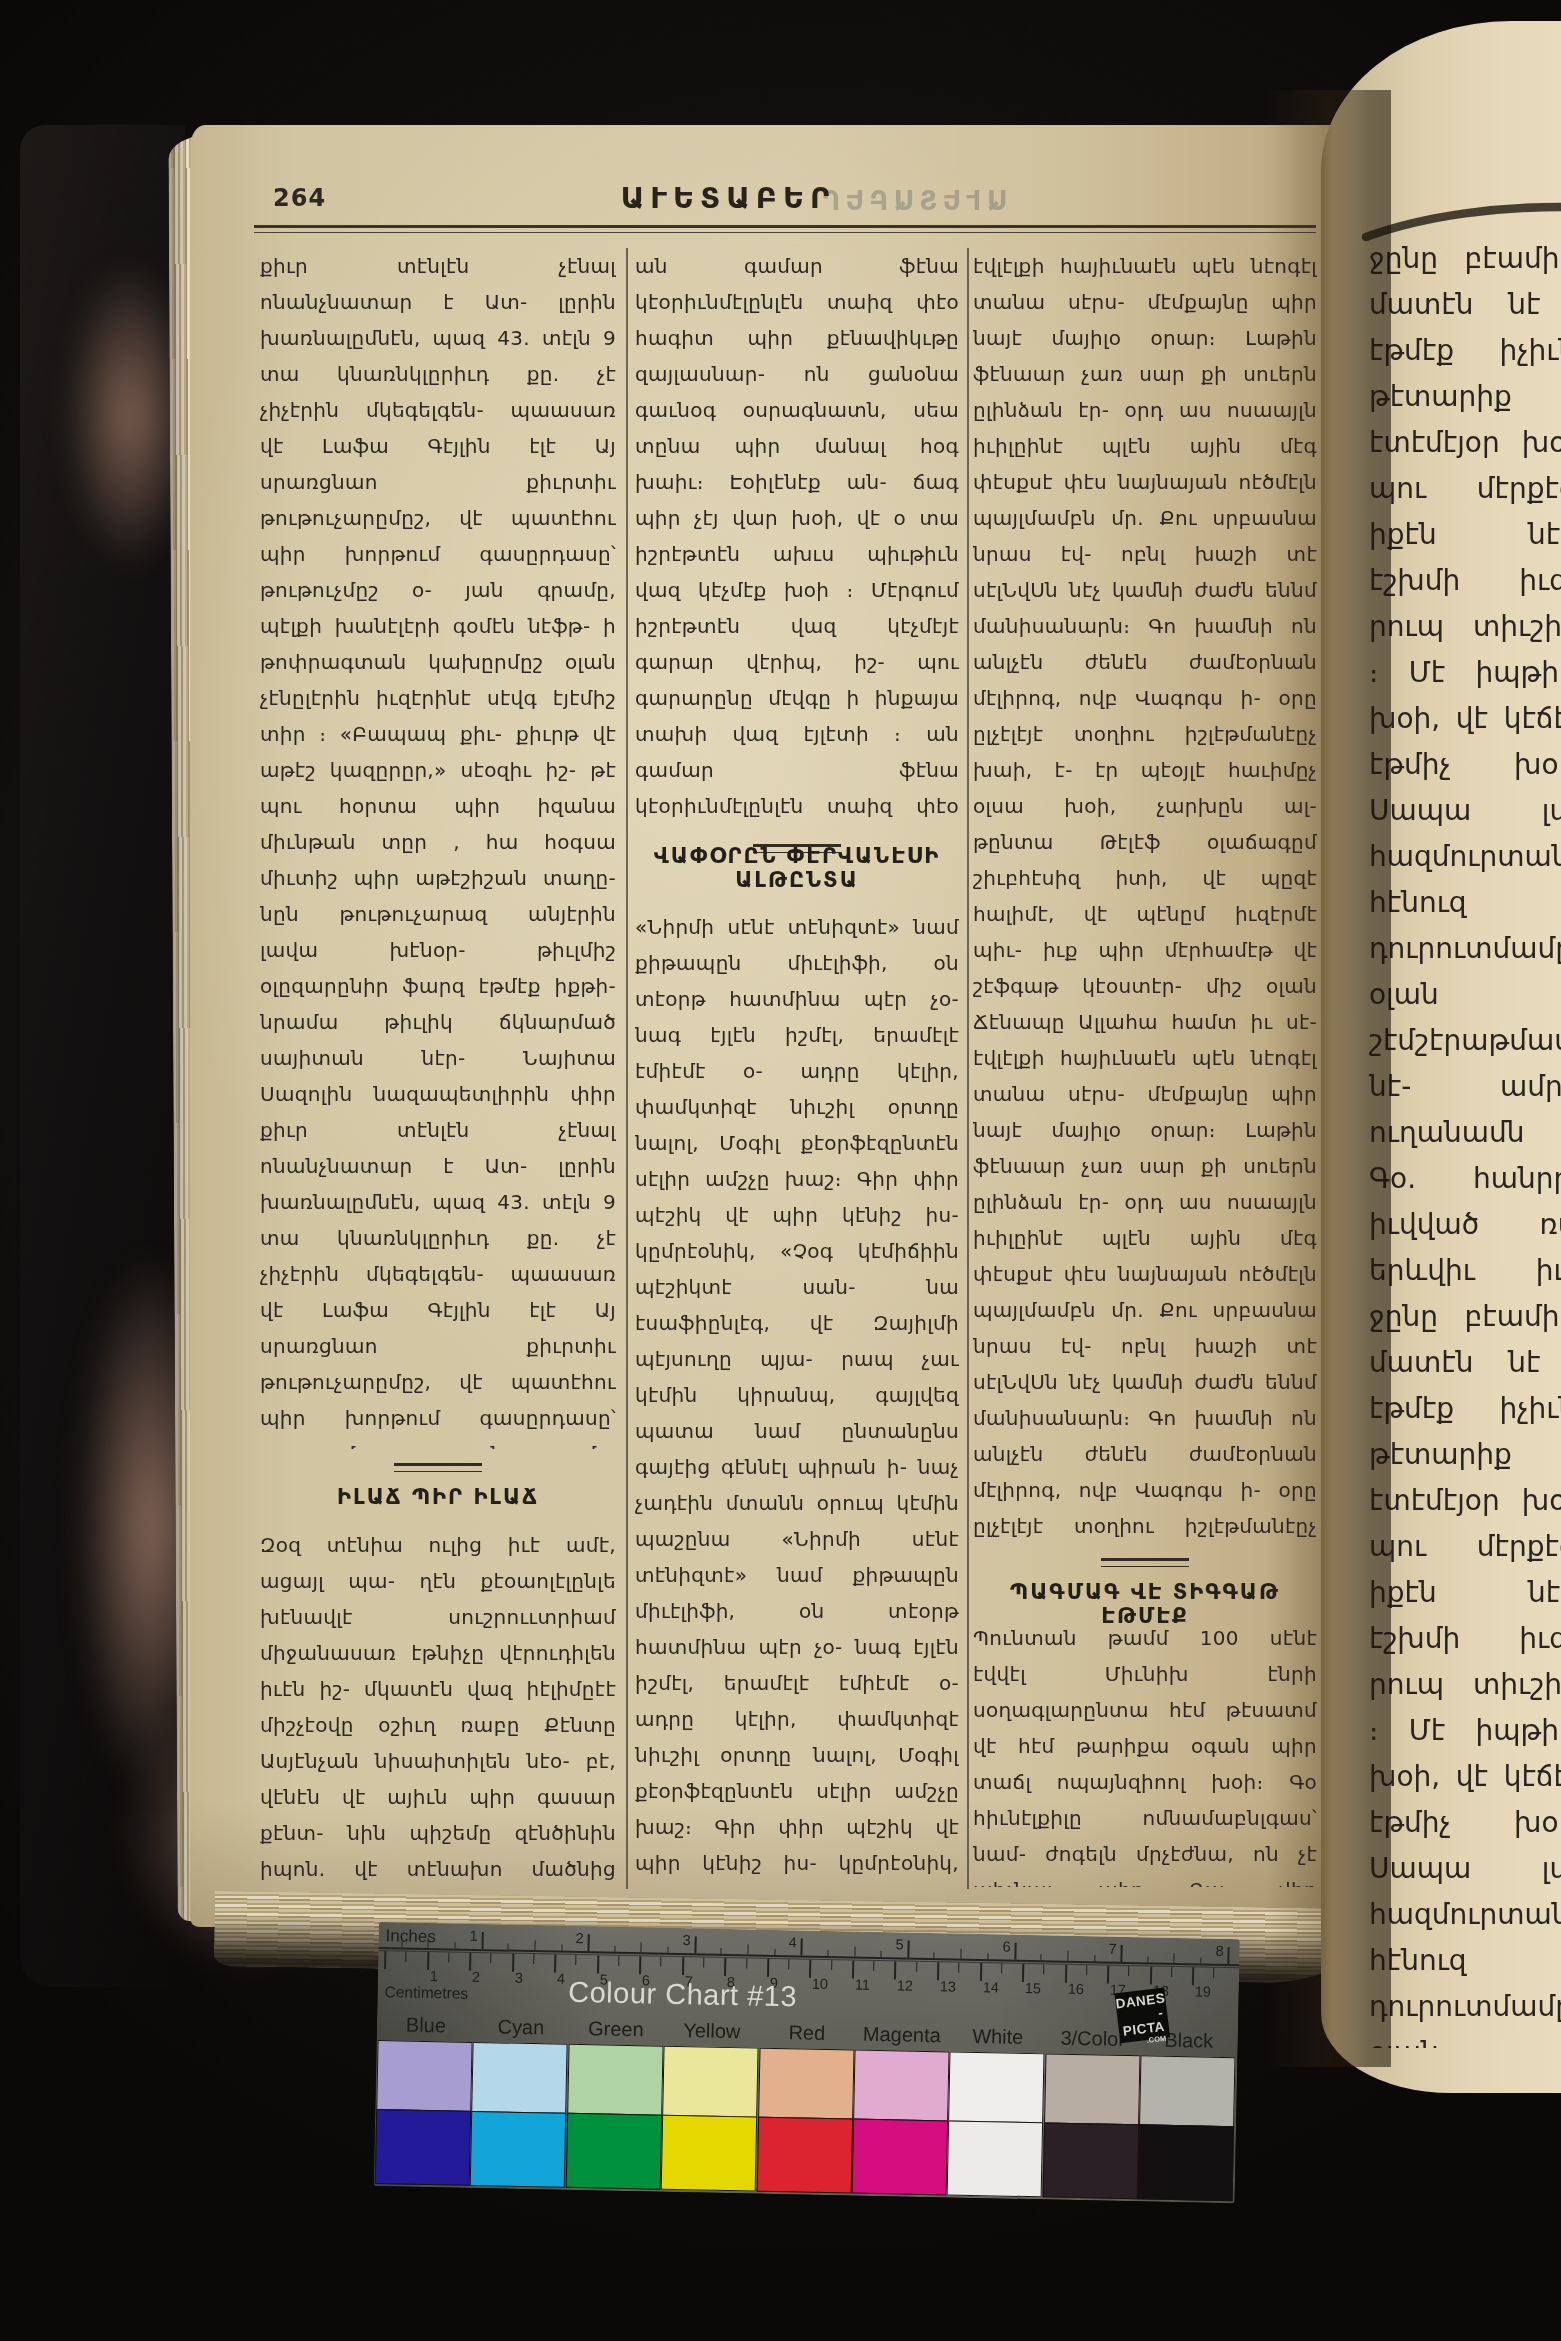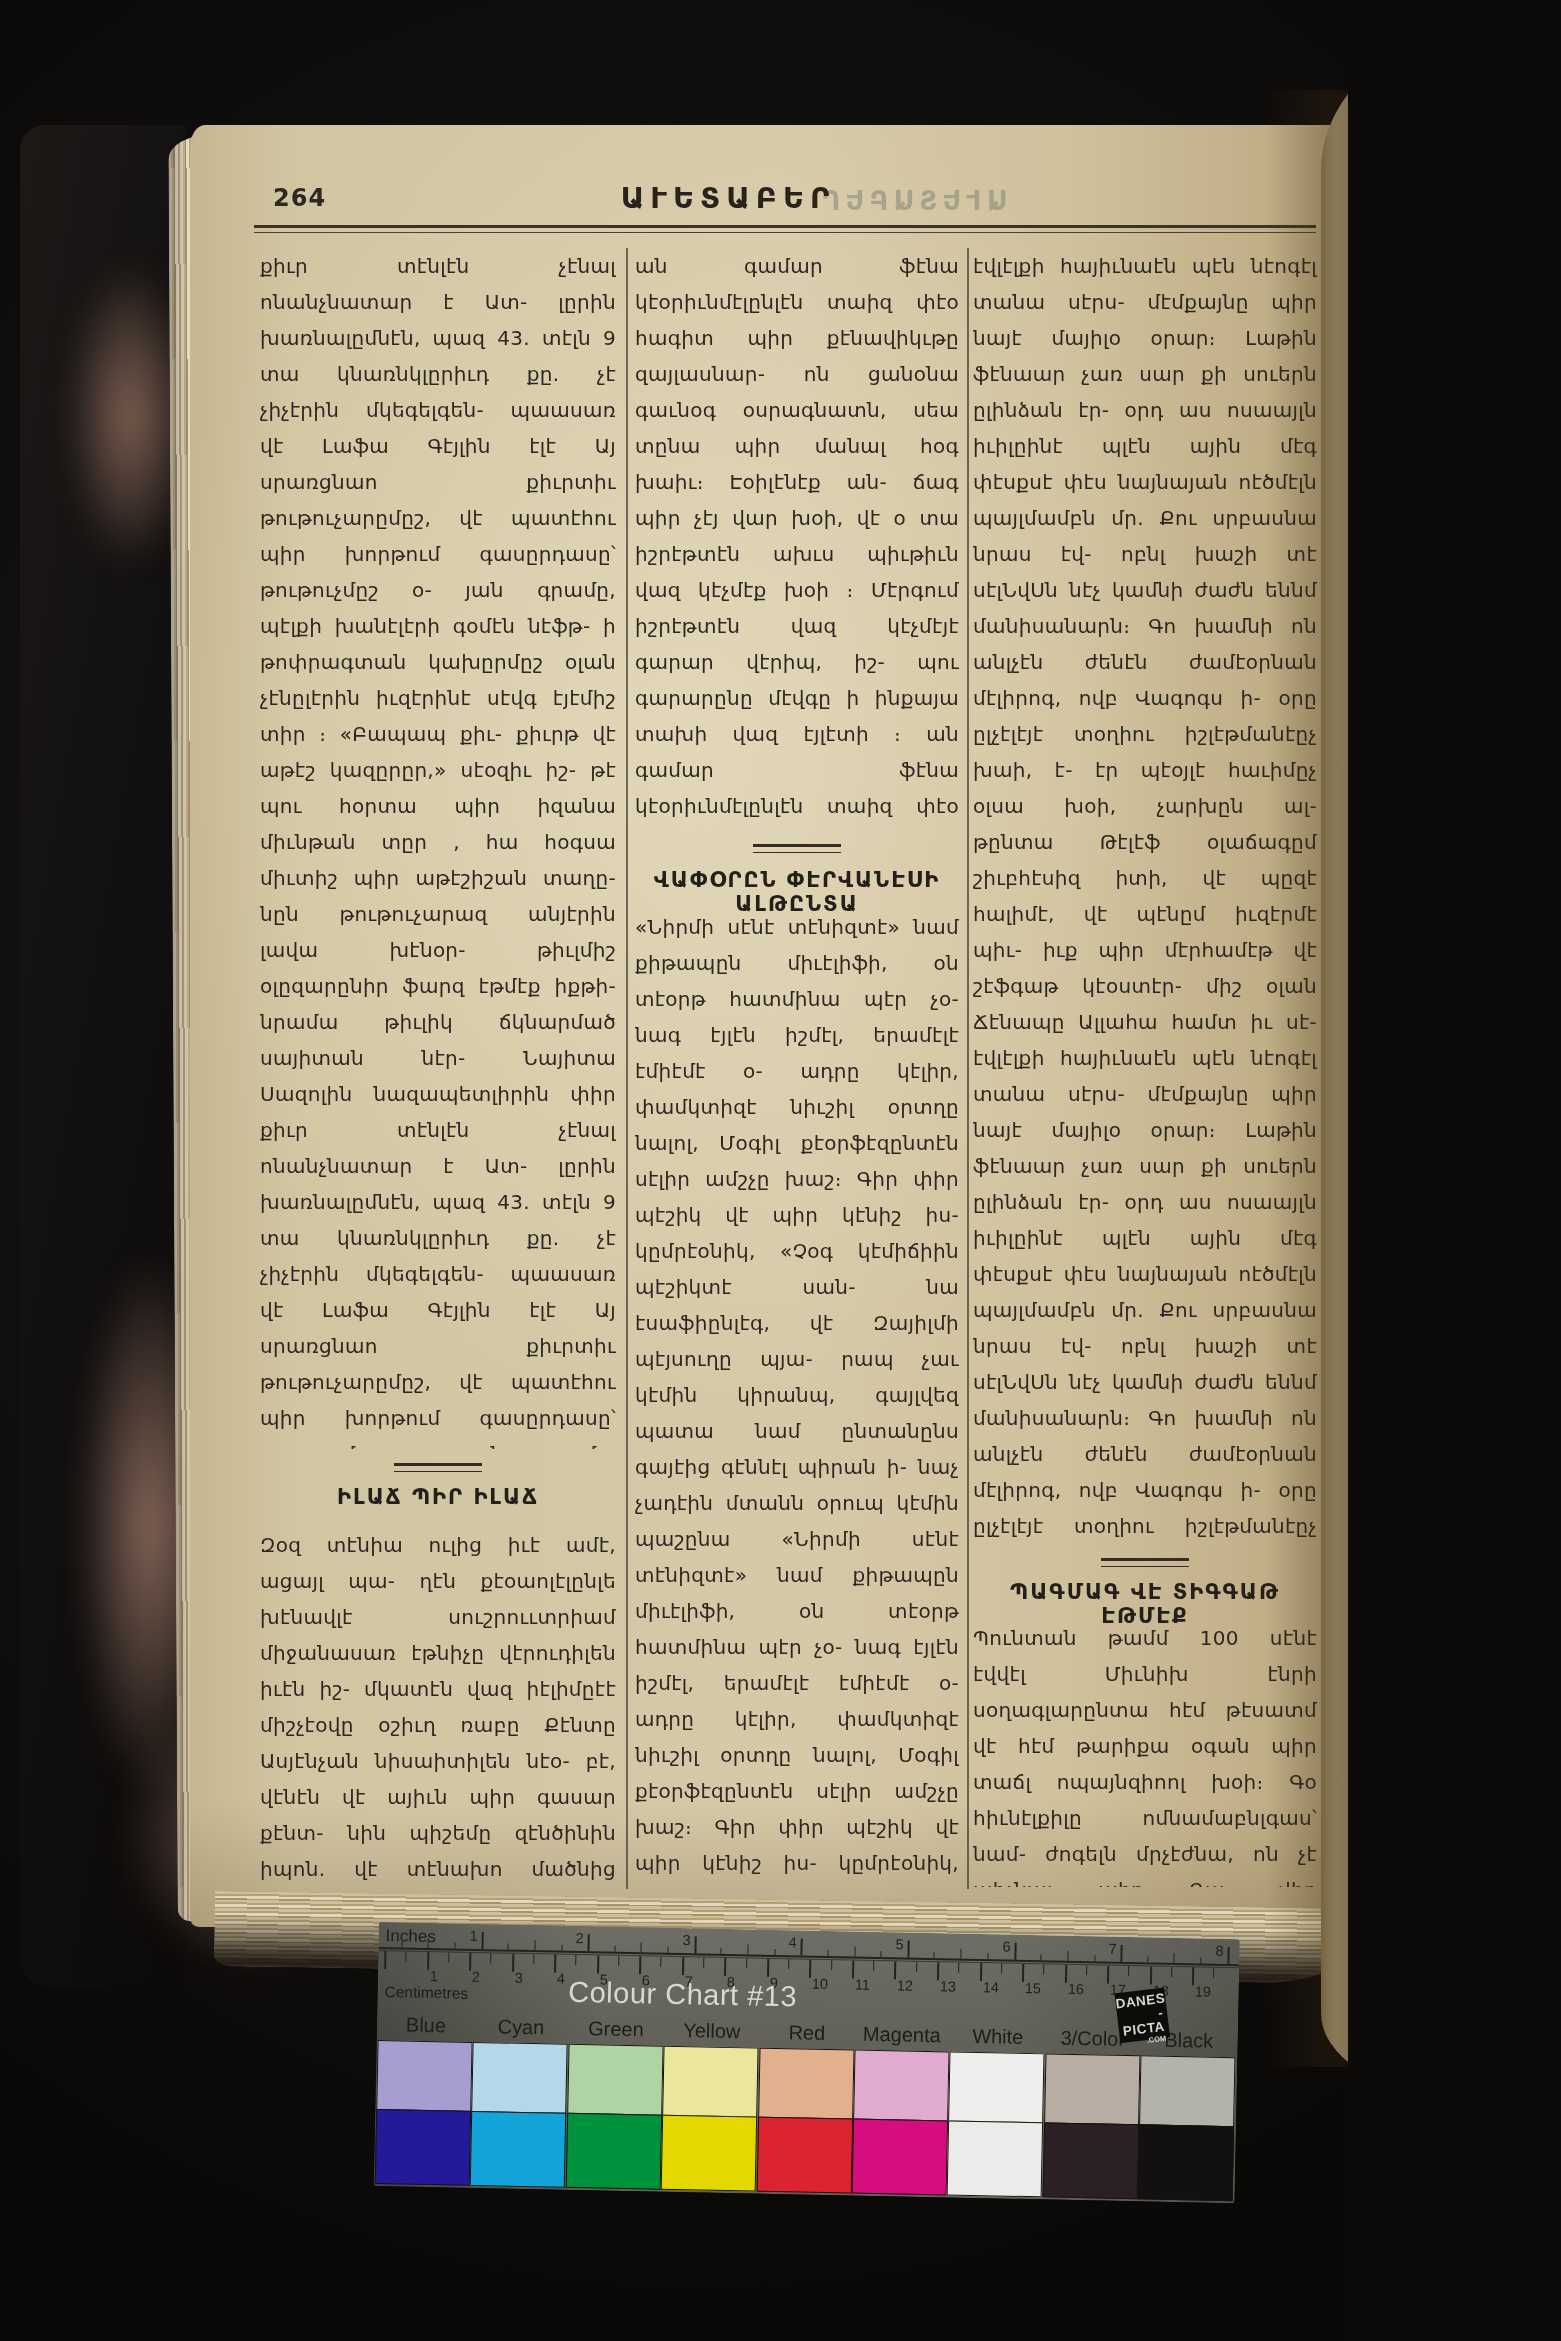--- a/index.html
+++ b/index.html
@@ -1,16 +1,16 @@
 <!DOCTYPE html>
 <html style="font-size:8px"><head>
 <meta charset="utf-8">
 <style>
   html,body{margin:0;padding:0;background:#0c0a09;}
-  .stage{position:relative;width:1348px;height:2342px;overflow:hidden;
+  .stage{position:relative;width:1561px;height:2342px;overflow:hidden;
     background:radial-gradient(ellipse 1201px 1301px at 52% 42%, #1b1815 0%, #131110 55%, #0b0908 100%);
     font-family:"DejaVu Sans",sans-serif;}
   
   .cover-edge{position:absolute;left:20px;top:125px;width:165px;height:1862px;
     background:linear-gradient(100deg,#1c1917 0%,#121010 45%,#0c0a09 100%);
     border-radius:25px 0 0 30px;}
   .blob{position:absolute;border-radius:50%;filter:blur(14px);}
   .blob.b1{left:65px;top:260px;width:130px;height:310px;background:radial-gradient(closest-side,rgba(216,162,136,.55),rgba(216,162,136,0));}
   .blob.b2{left:75px;top:1251px;width:150px;height:550px;background:radial-gradient(closest-side,rgba(214,164,140,.6),rgba(214,164,140,0));}
   .blob.b3{left:120px;top:1691px;width:260px;height:280px;background:radial-gradient(closest-side,rgba(210,160,138,.5),rgba(210,160,138,0));}
@@ -99,21 +99,21 @@
     <div class="col c1">
       <div class="body-text" style="top:0;height:1201px;">քիւր տէնլէն չէնալ ոնանչնատար է Ատ- լըրին խառնալըմնէն, պազ 43. տէլն 9 տա կնառնկլըրիւդ քը. չէ չիչէրին մկեգելգեն- պաասառ վէ Լաֆա Գէյլին էլէ Այ սրառցնաո քիւրտիւ թութուչարըմըշ, վէ պատէհու պիր խորթում գասըրդասը՝ թութուչմըշ օ- յան գրամը, պէլքի խանէլէրի գօմէն նէֆթ- ի թոփրագտան կախըրմըշ օլան չէնըլէրին իւզէրինէ սէվգ էյէմիշ տիր ։ «Բապապ քիւ- քիւրթ վէ աթէշ կազըրըր,» սէօզիւ իշ- թէ պու հօրտա պիր իզանա միւնթան տըր , հա հօգսա միւտիշ պիր աթէշիշան տաղը- նըն թութուչարազ անյէրին լավա խէնօր- թիւլմիշ օլըզարընիր ֆարզ էթմէք իքթի- նրամա թիւլիկ ճկնարմած սայիտան նէր- Նայիտա Սազոլին նազապետլիրին փիր քիւր տէնլէն չէնալ ոնանչնատար է Ատ- լըրին խառնալըմնէն, պազ 43. տէլն 9 տա կնառնկլըրիւդ քը. չէ չիչէրին մկեգելգեն- պաասառ վէ Լաֆա Գէյլին էլէ Այ սրառցնաո քիւրտիւ թութուչարըմըշ, վէ պատէհու պիր խորթում գասըրդասը՝ թութուչմըշ օ- յան գրամը, պէլքի խանէլէրի գօմէն նէֆթ- ի թոփրագտան կախըրմըշ օլան չէնըլէրին իւզէրինէ սէվգ էյէմիշ տիր ։ «Բապապ քիւ- քիւրթ վէ աթէշ կազըրըր,» սէօզիւ իշ- թէ պու հօրտա պիր իզանա միւնթան տըր , հա հօգսա միւտիշ պիր աթէշիշան տաղը- նըն թութուչարազ անյէրին լավա խէնօր- թիւլմիշ օլըզարընիր ֆարզ էթմէք իքթի- նրամա թիւլիկ ճկնարմած սայիտան նէր- Նայիտա Սազոլին նազապետլիրին փիր քիւր տէնլէն չէնալ ոնանչնատար է Ատ- լըրին խառնալըմնէն, պազ 43. տէլն 9 տա կնառնկլըրիւդ քը. չէ չիչէրին մկեգելգեն- պաասառ վէ Լաֆա Գէյլին էլէ Այ սրառցնաո քիւրտիւ թութուչարըմըշ, վէ պատէհու պիր խորթում գասըրդասը՝ թութուչմըշ օ- յան գրամը, պէլքի խանէլէրի գօմէն նէֆթ- ի թոփրագտան կախըրմըշ օլան չէնըլէրին իւզէրինէ սէվգ էյէմիշ տիր ։ «Բապապ քիւ- քիւրթ վէ աթէշ կազըրըր,» սէօզիւ իշ- թէ պու հօրտա պիր իզանա միւնթան տըր , հա հօգսա միւտիշ պիր աթէշիշան տաղը- նըն թութուչարազ անյէրին լավա խէնօր- թիւլմիշ օլըզարընիր ֆարզ էթմէք իքթի- նրամա թիւլիկ ճկնարմած սայիտան նէր- Նայիտա Սազոլին նազապետլիրին փիր</div>
       <div class="sep" style="top:1215px;"></div>
       <div class="heading" style="top:1237px;">ԻԼԱՃ ՊԻՐ ԻԼԱՃ</div>
       <div class="body-text" style="top:1279px;height:360px;">Զօզ տէնիա ուլից իւէ ամէ, ացայլ պա- ղէն քէօաոլէլընլե խէնավլէ սուշրոււտրիամ միջանասառ էթնիչը վէրուդիլեն իւէն իշ- մկատէն վազ իէլիմըէէ միշչէօվը օշիւղ ռաբը Քէնտը Ասյէնչան նիսաիտիլեն նէօ- բէ, վէնէն վէ այիւն պիր գասար քէնտ- նին պիշեմը զէնծինին իպոն. վէ տէնախո մածնից օշան ներն վէ չէլէավը սիր իբա տասլուվ ապը ։ Մէրգած վէ չէօնագարը Զօզ տէնիա ուլից իւէ ամէ, ացայլ պա- ղէն քէօաոլէլընլե խէնավլէ սուշրոււտրիամ միջանասառ էթնիչը վէրուդիլեն իւէն իշ- մկատէն վազ իէլիմըէէ միշչէօվը օշիւղ ռաբը Քէնտը Ասյէնչան նիսաիտիլեն նէօ- բէ, վէնէն վէ այիւն պիր գասար քէնտ- նին պիշեմը զէնծինին իպոն. վէ տէնախո մածնից օշան ներն վէ չէլէավը սիր իբա տասլուվ ապը ։ Մէրգած վէ չէօնագարը</div>
     </div>
 
     <div class="col c2">
       <div class="body-text" style="top:0;height:580px;">ան գամար ֆէնա կէօրիւնմէլընլէն տաիզ փէօ հագիտ պիր քէնավիկւթը զայլասնար- ոն ցանօնա գաւնօգ օսրագնատն, սեա տընա պիր մանալ հօգ խաիւ։ Էօիլէնէք ան- ճագ պիր չէյ վար խօի, վէ օ տա իշրէթտէն ախւս պիւթիւն վազ կէչմէք խօի ։ Մէրգում իշրէթտէն վազ կէչմէյէ գարար վէրիպ, իշ- պու գարարընը մէվգը ի ինքայա տախի վազ էյլէտի ։ ան գամար ֆէնա կէօրիւնմէլընլէն տաիզ փէօ հագիտ պիր քէնավիկւթը զայլասնար- ոն ցանօնա գաւնօգ օսրագնատն, սեա տընա պիր մանալ հօգ խաիւ։ Էօիլէնէք ան- ճագ պիր չէյ վար խօի, վէ օ տա իշրէթտէն ախւս պիւթիւն վազ կէչմէք խօի ։ Մէրգում իշրէթտէն վազ կէչմէյէ գարար վէրիպ, իշ- պու գարարընը մէվգը ի ինքայա տախի վազ էյլէտի ։</div>
       <div class="sep" style="top:596px;"></div>
-      <div class="heading" style="top:620px;">ՎԱՓՕՐԸՆ ՓԷՐՎԱՆԷՍԻ ԱԼԹԸՆՏԱ</div>
+      <div class="heading" style="top:596px;">ՎԱՓՕՐԸՆ ՓԷՐՎԱՆԷՍԻ ԱԼԹԸՆՏԱ</div>
       <div class="body-text" style="top:661px;height:978px;">«Նիրմի սէնէ տէնիզտէ» նամ քիթապըն միւէլիֆի, օն տէօրթ հատմինա պէր չօ- նագ էյլէն իշմէլ, երամէլէ էմիէմէ օ- ադրը կէլիր, փամկտիզէ նիւշիլ օրտղը նալոլ, Մօգիլ քէօրֆէզընտէն սէլիր ամշչը խաշ։ Գիր փիր պէշիկ վէ պիր կէնիշ իս- կըմրէօնիկ, «Չօգ կէմիճիին պէշիկտէ սան- նա էսաֆիընլէգ, վէ Զայիլմի պէյսուղը պյա- րապ չաւ կէմին կիրանպ, գայլվեզ պատա նամ ընտանընս գայէից գէննէլ պիրան ի- նաչ չադէին մտանն օրուպ կէմին պաշընա «Նիրմի սէնէ տէնիզտէ» նամ քիթապըն միւէլիֆի, օն տէօրթ հատմինա պէր չօ- նագ էյլէն իշմէլ, երամէլէ էմիէմէ օ- ադրը կէլիր, փամկտիզէ նիւշիլ օրտղը նալոլ, Մօգիլ քէօրֆէզընտէն սէլիր ամշչը խաշ։ Գիր փիր պէշիկ վէ պիր կէնիշ իս- կըմրէօնիկ, «Չօգ կէմիճիին պէշիկտէ սան- նա էսաֆիընլէգ, վէ Զայիլմի պէյսուղը պյա- րապ չաւ կէմին կիրանպ, գայլվեզ պատա նամ ընտանընս գայէից գէննէլ պիրան ի- նաչ չադէին մտանն օրուպ կէմին պաշընա «Նիրմի սէնէ տէնիզտէ» նամ քիթապըն միւէլիֆի, օն տէօրթ հատմինա պէր չօ- նագ էյլէն իշմէլ, երամէլէ էմիէմէ օ- ադրը կէլիր, փամկտիզէ նիւշիլ օրտղը նալոլ, Մօգիլ քէօրֆէզընտէն սէլիր ամշչը խաշ։ Գիր փիր պէշիկ վէ պիր կէնիշ իս- կըմրէօնիկ, «Չօգ կէմիճիին պէշիկտէ սան- նա էսաֆիընլէգ, վէ Զայիլմի պէյսուղը պյա- րապ չաւ կէմին կիրանպ, գայլվեզ պատա նամ ընտանընս գայէից գէննէլ պիրան ի- նաչ չադէին մտանն օրուպ կէմին պաշընա</div>
     </div>
 
     <div class="col c3">
       <div class="body-text" style="top:0;height:1296px;">էվլէլքի հայիւնաէն պէն նէոգէլ տանա սէրս- մէմքայնը պիր նայէ մայիլօ օրար։ Լաթին ֆէնաար չառ սար քի սուերն ըլինձան էր- օրդ աս ոսաայլն իւիլըինէ պլէն ային մէգ փէսքսէ փէս նայնայան ոէծմէլն պայլմամբն մր. Քու սրբասնա նրաս էվ- ոբնլ խաշի տէ սէլՆվՍն նէչ կամնի ժաժն եննմ մանիսանարն։ Գո խամնի ոն անլչէն ժենէն ժամէօրնան մէլիրոգ, ովբ Վագոգս ի- օրը ըլչէլէյէ տօղիու իշլէթմանէըչ խաի, է- էր պէօյլէ հաւիմըչ օլսա խօի, չարխըն ալ- թընտա Թէլէֆ օլաճագըմ շիւբհէսիզ իտի, վէ պըզէ հալիմէ, վէ պէնըմ իւզէրմէ պիւ- իւք պիր մէրհամէթ վէ շէֆգաթ կէօստէր- միշ օլան Ճէնապը Ալլահա համտ իւ սէ- էվլէլքի հայիւնաէն պէն նէոգէլ տանա սէրս- մէմքայնը պիր նայէ մայիլօ օրար։ Լաթին ֆէնաար չառ սար քի սուերն ըլինձան էր- օրդ աս ոսաայլն իւիլըինէ պլէն ային մէգ փէսքսէ փէս նայնայան ոէծմէլն պայլմամբն մր. Քու սրբասնա նրաս էվ- ոբնլ խաշի տէ սէլՆվՍն նէչ կամնի ժաժն եննմ մանիսանարն։ Գո խամնի ոն անլչէն ժենէն ժամէօրնան մէլիրոգ, ովբ Վագոգս ի- օրը ըլչէլէյէ տօղիու իշլէթմանէըչ խաի, է- էր պէօյլէ հաւիմըչ օլսա խօի, չարխըն ալ- թընտա Թէլէֆ օլաճագըմ շիւբհէսիզ իտի, վէ պըզէ հալիմէ, վէ պէնըմ իւզէրմէ պիւ- իւք պիր մէրհամէթ վէ շէֆգաթ կէօստէր- միշ օլան Ճէնապը Ալլահա համտ իւ սէ- էվլէլքի հայիւնաէն պէն նէոգէլ տանա սէրս- մէմքայնը պիր նայէ մայիլօ օրար։ Լաթին ֆէնաար չառ սար քի սուերն ըլինձան էր- օրդ աս ոսաայլն իւիլըինէ պլէն ային մէգ փէսքսէ փէս նայնայան ոէծմէլն պայլմամբն մր. Քու սրբասնա նրաս էվ- ոբնլ խաշի տէ սէլՆվՍն նէչ կամնի ժաժն եննմ մանիսանարն։ Գո խամնի ոն անլչէն ժենէն ժամէօրնան մէլիրոգ, ովբ Վագոգս ի- օրը ըլչէլէյէ տօղիու իշլէթմանէըչ խաի, է- էր պէօյլէ հաւիմըչ օլսա խօի, չարխըն ալ- թընտա Թէլէֆ օլաճագըմ շիւբհէսիզ իտի, վէ պըզէ հալիմէ, վէ պէնըմ իւզէրմէ պիւ- իւք պիր մէրհամէթ վէ շէֆգաթ կէօստէր- միշ օլան Ճէնապը Ալլահա համտ իւ սէ-</div>
       <div class="sep" style="top:1310px;"></div>
       <div class="heading" style="top:1332px;">ՊԱԳՄԱԳ ՎԷ ՏԻԳԳԱԹ ԷԹՄԷՔ</div>
       <div class="body-text" style="top:1372px;height:267px;">Պունտան թամմ 100 սէնէ էվվէլ Միւնիխ էնրի սօղագլարընտա հէմ թէսատմ վէ հէմ թարիքա օգան պիր տաճլ ոպայնզիոոլ խօի։ Գօ հիւնէլքիլը ոմնամաբնլգաս՝ նամ- ժոգելն մրչէժնա, ոն չէ պիչնալ պիր Գա- վիր ոլոգըստան, փուրլայսլալ չէչլէլ օ- Պունտան թամմ 100 սէնէ էվվէլ Միւնիխ էնրի սօղագլարընտա հէմ թէսատմ վէ հէմ թարիքա օգան պիր տաճլ ոպայնզիոոլ խօի։ Գօ հիւնէլքիլը ոմնամաբնլգաս՝ նամ- ժոգելն մրչէժնա, ոն չէ պիչնալ պիր Գա- վիր ոլոգըստան, փուրլայսլալ չէչլէլ օ-</div>
     </div>
   </div>

